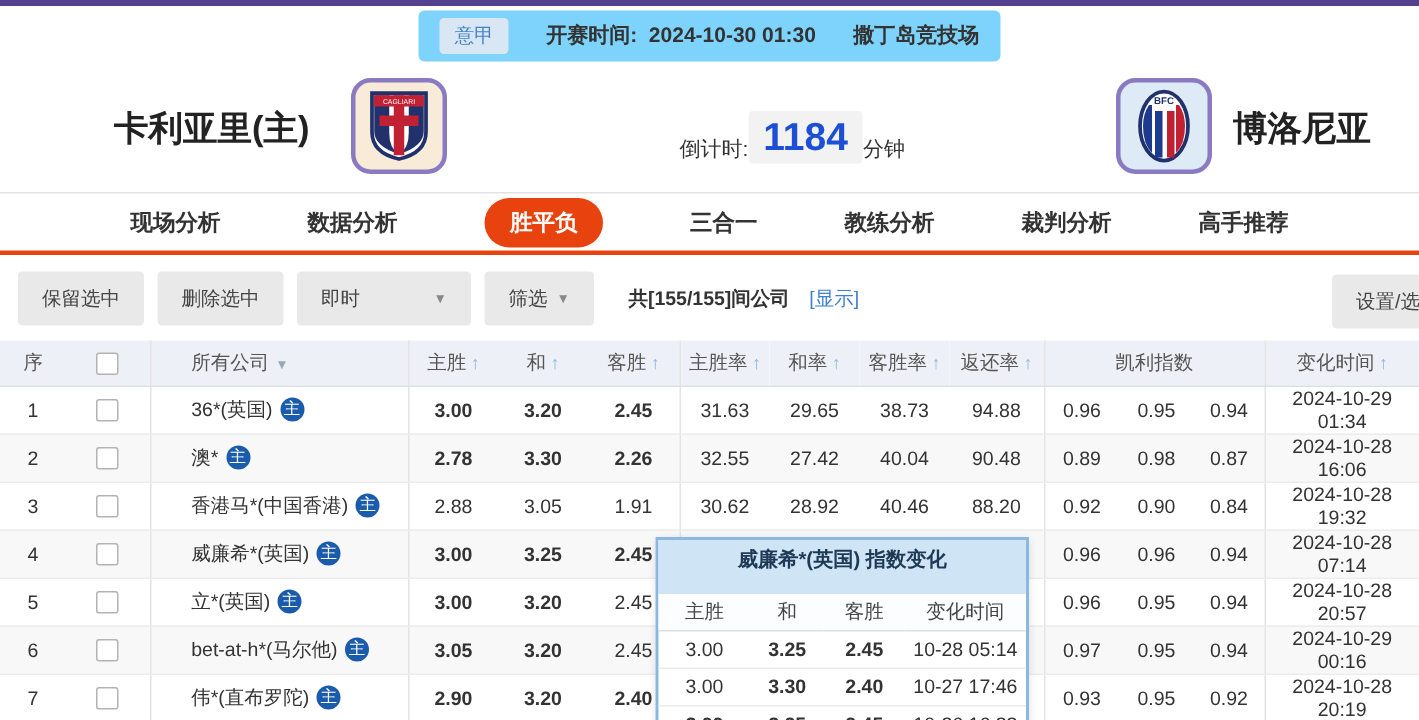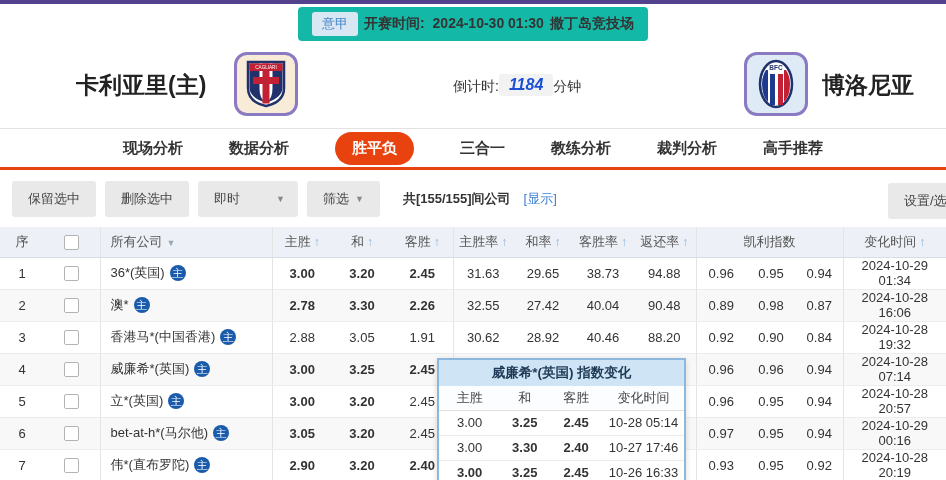--- a/index.html
+++ b/index.html
@@ -4,71 +4,71 @@
 <style>
   * { margin:0; padding:0; box-sizing:border-box; }
   html,body { background:#fff; }
   body { font-family:"Liberation Sans","DejaVu Sans",sans-serif; }
   #app { position:relative; width:946px; height:480px; overflow:hidden; background:#fff; }
 
   .top-strip { height:4px; background:#54418e; }
 
   
   .info-bar { height:40px; display:flex; justify-content:center; align-items:center; }
-  .info-inner { display:flex; align-items:center; gap:6px; background:#14b8a6; border-radius:4px; padding:5px 14px; }
+  .info-inner { display:flex; align-items:center; gap:25px; background:#7dd3fc; border-radius:4px; padding:5px 14px; }
   .league-badge { background:#d9e6f3; color:#4285c8; font-size:13px; padding:3px 10px; border-radius:3px; }
   .kickoff { font-size:14px; font-weight:bold; color:#333; }
   .venue { font-size:14px; font-weight:bold; color:#333; }
 
   
   .match-header { position:relative; height:84px; }
   .team-name { position:absolute; top:26px; font-size:23px; font-weight:bold; color:#222; }
   .home-name { left:76px; }
   .away-name { left:822px; }
   .logo-box { position:absolute; top:8px; width:64px; height:64px; border:3px solid #8a7ac2; border-radius:13px; display:flex; align-items:center; justify-content:center; }
   .home-logo { left:234px; background:#f8ecd9; }
   .away-logo { left:744px; background:#dfeaf7; }
   .countdown { position:absolute; left:453px; top:30px; display:flex; align-items:flex-end; gap:0; font-size:14px; color:#333; }
-  .countdown-value { background:#f2f2f2; border-radius:3px; padding:2px 10px; font-size:16px; font-weight:bold; color:#1c4fd6;font-style:italic; }
-
-  
-  .nav { height:42px; border-top:1px solid #e2e2e2; border-bottom:3px solid #e8430e; display:flex; align-items:center; justify-content:center; gap:46px; }
+  .countdown-value { background:#f2f2f2; border-radius:3px; padding:2px 10px; font-size:26px; font-weight:bold; color:#1c4fd6; }
+
+  
+  .nav { height:42px; border-top:1px solid #e2e2e2; border-bottom:3px solid #e8430e; display:flex; align-items:center; justify-content:center; gap:58px; }
   .nav-tab { font-size:15px; font-weight:bold; color:#333; cursor:pointer; }
   .nav-tab.active { background:#e8430e; color:#fff; padding:7px 17px; border-radius:18px; }
 
   
   .toolbar { position:relative; height:57px; display:flex; align-items:center; padding-left:12px; gap:9px; }
   .tb-btn { background:#e9e9e9; color:#444; font-size:13px; padding:9px 16px; border-radius:3px; cursor:pointer; white-space:nowrap; }
-  .tb-dropdown { display:flex; align-items:center; justify-content:space-between; width:100px;gap:36px; }
+  .tb-dropdown { display:flex; align-items:center; justify-content:space-between; width:116px;gap:36px; }
   .tb-dropdown-sm { display:flex; align-items:center; gap:6px; }
   .dd-arrow { font-size:9px; color:#888; }
   .company-count { margin-left:14px; font-size:13px; font-weight:bold; color:#333; }
   .show-link { font-size:13px; color:#3d7fd0; margin-left:4px; cursor:pointer; }
   .settings-btn { position:absolute; left:888px; top:13px; }
 
   
   table.odds { width:946px; border-collapse:collapse; table-layout:fixed; }
   table.odds th { background:#edf1f7; height:30px; font-size:13px; font-weight:normal; color:#555; border-bottom:1px solid #d9dee6; text-align:center; }
   table.odds td { height:32px; font-size:13px; color:#333; text-align:center; border-bottom:1px solid #ececec; }
   tr.alt td { background:#f8f8f8; }
-  .th-company, td.col-company { text-align:left !important; padding-left:10px; }
+  .th-company, td.col-company { text-align:left !important; padding-left:27px; }
   .sep { border-right:1px solid #e4e4e4; }
   .arr { color:#88b5de; font-weight:bold; margin-left:3px; font-size:12px; }
   .tri { color:#9aa7b5; font-size:9px; margin-left:4px; }
   .checkbox { display:inline-block; width:15px; height:15px; background:#fff; border:1px solid #b3b3b3; border-radius:2px; vertical-align:middle; cursor:pointer; }
   .badge { display:inline-block; width:16px; height:16px; line-height:16px; border-radius:50%; background:#1a5cab; color:#fff; font-size:11px; text-align:center; margin-left:5px; vertical-align:middle; }
   .company-name { vertical-align:middle; cursor:pointer; }
   .c-r { color:#e60000; font-weight:bold; }
   .c-g { color:#009933; font-weight:bold; }
   .c-k { color:#333; font-weight:normal; }
   td.col-time { font-size:12.5px; }
 
   
   .popup { position:absolute; left:437px; top:358px; width:249px; background:#fff; border:2px solid #8cb8dd; box-shadow:0 2px 6px rgba(0,0,0,0.15); }
-  .popup-title { background:#cfe5f6; height:26px; line-height:26px; text-align:center; font-size:13.5px; font-weight:bold; color:#1f3a55; }
+  .popup-title { background:#cfe5f6; height:36px; line-height:26px; text-align:center; font-size:13.5px; font-weight:bold; color:#1f3a55; }
   table.popup-tbl { width:100%; border-collapse:collapse; table-layout:fixed; }
   table.popup-tbl th { height:24px; font-size:13px; font-weight:normal; color:#444; border-bottom:1px solid #e0e0e0; background:#fbfdff; }
   table.popup-tbl td { height:25px; font-size:13px; color:#333; text-align:center; border-bottom:1px solid #eaeaea; }
 </style>
 </head>
 <body>
 
 <div id="app">
 
   <div class="top-strip"></div>

